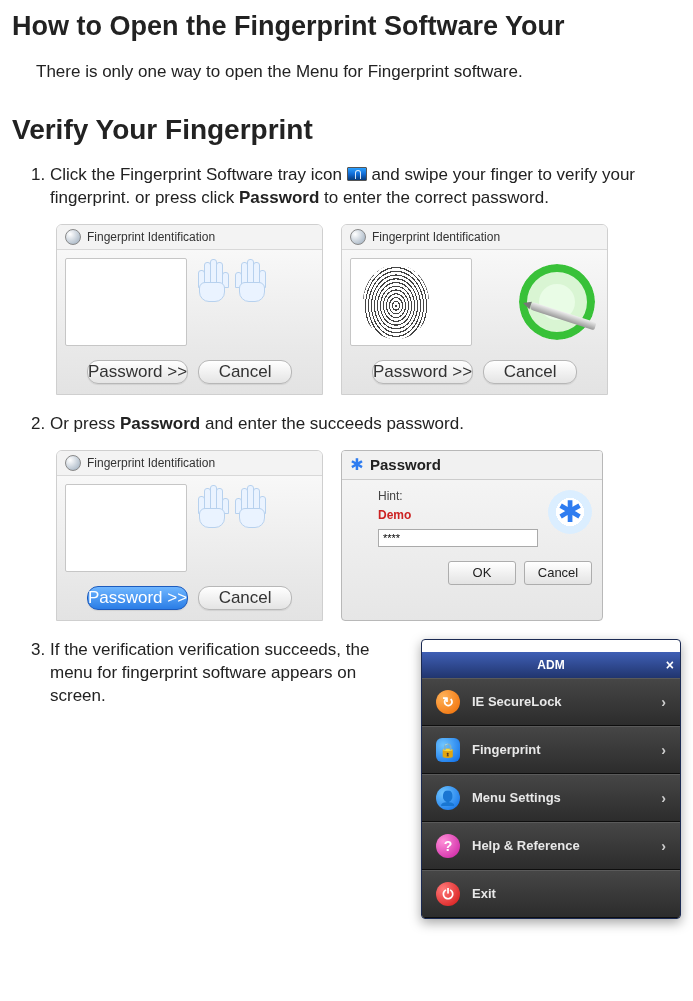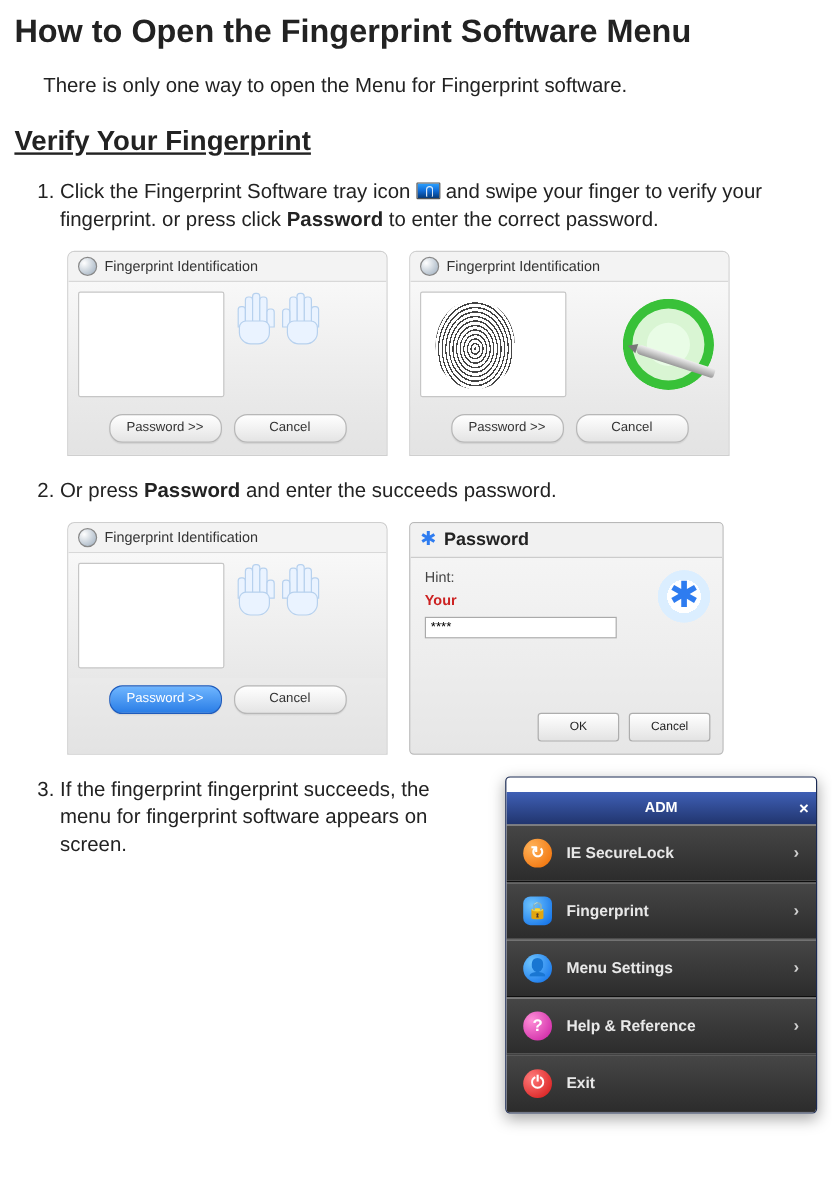--- a/index.html
+++ b/index.html
@@ -11,24 +11,23 @@
     color: #222;
     background: #fff;
   }
   h1 {
     font-size: 27px;
     font-weight: bold;
     margin: 0 0 18px 0;
     line-height: 1.25;
   }
   h2 {
-    font-size: 23px;
+    font-size: 28px;
     font-weight: bold;
-    margin: 22px 0 18px 0;
-    text-decoration: underline;
+    margin: 32px 0 18px 0;
   }
   p.intro {
     font-size: 17px;
     margin: 0 0 0 24px;
   }
   ol {
     margin: 0 0 0 32px;
     padding: 0;
     font-size: 17px;
   }
@@ -140,21 +139,21 @@
   .fp-buttons {
     display: flex;
     gap: 10px;
     justify-content: center;
     padding: 6px 8px 10px 8px;
   }
   .pillbtn {
     min-width: 92px;
     height: 22px;
     line-height: 21px;
-    font-size: 11px;
+    font-size: 17px;
     text-align: center;
     border-radius: 11px;
     border: 1px solid #b7b7b7;
     background: linear-gradient(180deg,#ffffff 0%, #e4e4e4 100%);
     color: #333;
     box-shadow: 0 1px 1px rgba(0,0,0,0.08);
   }
   .pillbtn.blue {
     background: linear-gradient(180deg,#6fb6ff 0%, #2a7de6 100%);
     border: 1px solid #1d5bbd;
@@ -222,20 +221,21 @@
     color:#2e7cf0;
     font-size:16px;
     line-height:14px;
   }
   .pw-title b { font-size:15px; }
   .pw-body {
     padding:8px 12px 6px 12px;
     font-size:12px;
     color:#444;
     position:relative;
+    margin-left:24px;
   }
   .pw-body .label { display:block; margin-bottom:3px; }
   .pw-body .demo { color:#c22; font-weight:bold; margin-bottom:6px; }
   .pw-body input {
     width: 160px;
     height: 18px;
     font-size:11px;
     padding: 1px 4px;
     border:1px solid #aaa;
     background:#fff;
@@ -254,27 +254,26 @@
   .pw-buttons {
     display:flex;
     justify-content:flex-end;
     gap:8px;
     padding:8px 10px 10px 10px;
   }
   .rectbtn {
     min-width:66px;
     height:22px;
     line-height:21px;
-    font-size:10px;
+    font-size:13px;
     text-align:center;
     border:1px solid #adadad;
     border-radius:3px;
     background: linear-gradient(180deg,#ffffff 0%, #e3e3e3 100%);
     color:#222;
-    margin-top:48px;
   }
 
   
   .step3row {
     display:flex;
     gap:18px;
     align-items:flex-start;
   }
   .step3text { flex:1; }
   .adm {
@@ -330,21 +329,21 @@
   }
   .ic-orange { background: radial-gradient(circle at 30% 30%, #ffb35a, #ef6a00); }
   .ic-blue   { background: radial-gradient(circle at 30% 30%, #6fc5ff, #0a6ae6); }
   .ic-bluerd { background: radial-gradient(circle at 30% 30%, #6fc5ff, #0a6ae6); border-radius:6px; }
   .ic-purple { background: radial-gradient(circle at 30% 30%, #ff8fd8, #c81aa0); }
   .ic-red    { background: radial-gradient(circle at 30% 30%, #ff7a7a, #d31313); }
 </style>
 </head>
 <body>
 
-<h1>How to Open the Fingerprint Software Menu</h1>
+<h1>How to Open the Fingerprint Software Your</h1>
 
 <p class="intro">There is only one way to open the Menu for Fingerprint software.</p>
 
 <h2>Verify Your Fingerprint</h2>
 
 <ol>
 
   <li>
     <span>Click the Fingerprint Software tray icon </span>
     <span class="tray-icon"></span>
@@ -449,35 +448,35 @@
         </div>
       </div>
 
       <div class="pw-panel">
         <div class="pw-title">
           <span class="star">✱</span>
           <b>Password</b>
         </div>
         <div class="pw-body">
           <span class="label">Hint:</span>
-          <div class="demo">Your</div>
+          <div class="demo">Demo</div>
           <input type="text" value="****" style="">
           <div class="pw-star">✱</div>
         </div>
         <div class="pw-buttons">
           <div class="rectbtn">OK</div>
           <div class="rectbtn">Cancel</div>
         </div>
       </div>
     </div>
   </li>
 
   <li>
     <div class="step3row">
-      <div class="step3text">If the fingerprint fingerprint succeeds, the menu for fingerprint software appears on screen.</div>
+      <div class="step3text">If the verification verification succeeds, the menu for fingerprint software appears on screen.</div>
       <div class="adm">
         <div class="adm-title">
           <span>ADM</span>
           <span class="close">×</span>
         </div>
 
         <div class="adm-item">
           <span class="adm-ic ic-orange">↻</span>
           <span>IE SecureLock</span>
           <span class="chev">›</span>

